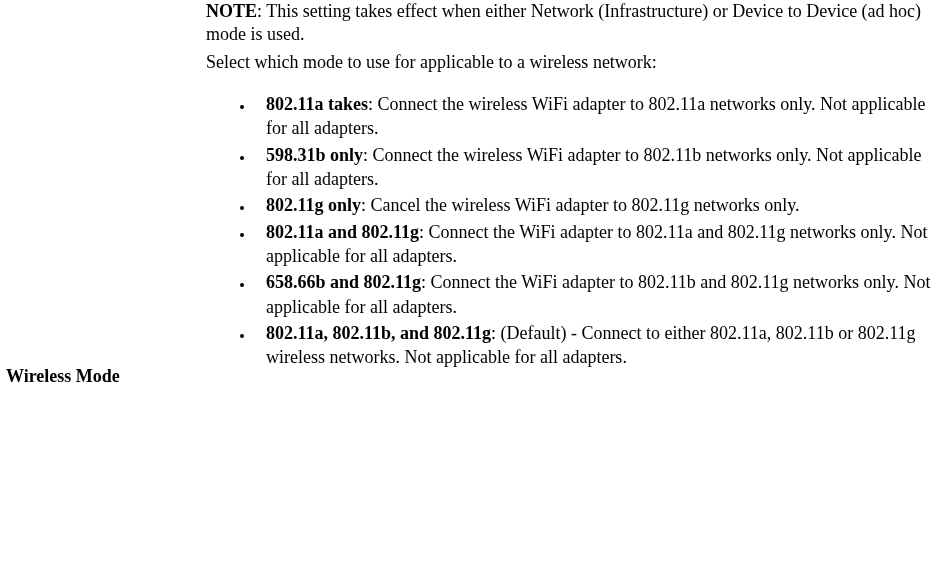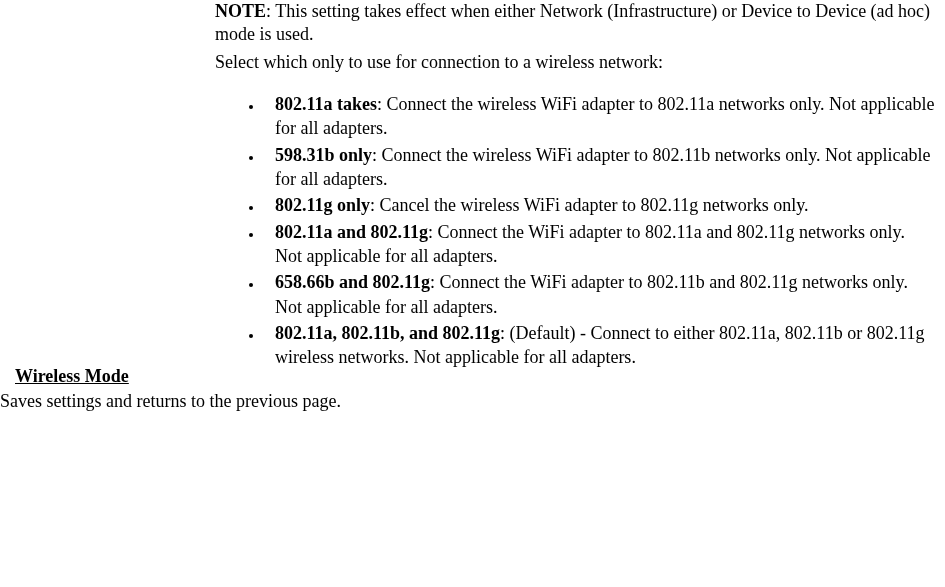--- a/index.html
+++ b/index.html
@@ -13,22 +13,21 @@
     }
     .row {
       display: flex;
       align-items: flex-end;
       margin-bottom: 4px;
     }
     .label-col {
       width: 200px;
       flex-shrink: 0;
       font-weight: bold;
-      padding-left: 15px;
-      text-decoration: underline;
+      padding-left: 6px;
     }
     .content-col {
       flex: 1;
       padding-right: 10px;
     }
     .note-label {
       font-weight: bold;
     }
     ul {
       margin: 18px 0 18px 0;
@@ -62,30 +61,29 @@
 <div class="row note-row">
   <div class="label-col"></div>
   <div class="content-col">
     <span class="note-label">NOTE</span><span>: This setting takes effect when either Network (Infrastructure) or Device to Device (ad hoc) mode is used.</span>
   </div>
 </div>
 
 <div class="row wm-row">
   <div class="label-col">Wireless Mode</div>
   <div class="content-col">
-    <div class="intro">Select which only to use for connection to a wireless network:</div>
+    <div class="intro">Select which mode to use for applicable to a wireless network:</div>
     <ul>
       <li><span class="bold">802.11a takes</span><span>: Connect the wireless WiFi adapter to 802.11a networks only. Not applicable for all adapters.</span></li>
       <li><span class="bold">598.31b only</span><span>: Connect the wireless WiFi adapter to 802.11b networks only. Not applicable for all adapters.</span></li>
       <li><span class="bold">802.11g only</span><span>: Cancel the wireless WiFi adapter to 802.11g networks only.</span></li>
       <li><span class="bold">802.11a and 802.11g</span><span>: Connect the WiFi adapter to 802.11a and 802.11g networks only. Not applicable for all adapters.</span></li>
       <li><span class="bold">658.66b and 802.11g</span><span>: Connect the WiFi adapter to 802.11b and 802.11g networks only. Not applicable for all adapters.</span></li>
       <li><span class="bold">802.11a, 802.11b, and 802.11g</span><span>: (Default) - Connect to either 802.11a, 802.11b or 802.11g wireless networks. Not applicable for all adapters.</span></li>
     </ul>
   </div>
 </div>
 
 <div class="row">
-  <div class="content-col">Saves settings and returns to the previous page.</div>
 </div>
 
 <div class="row">
 </div>
 
 </body></html>

